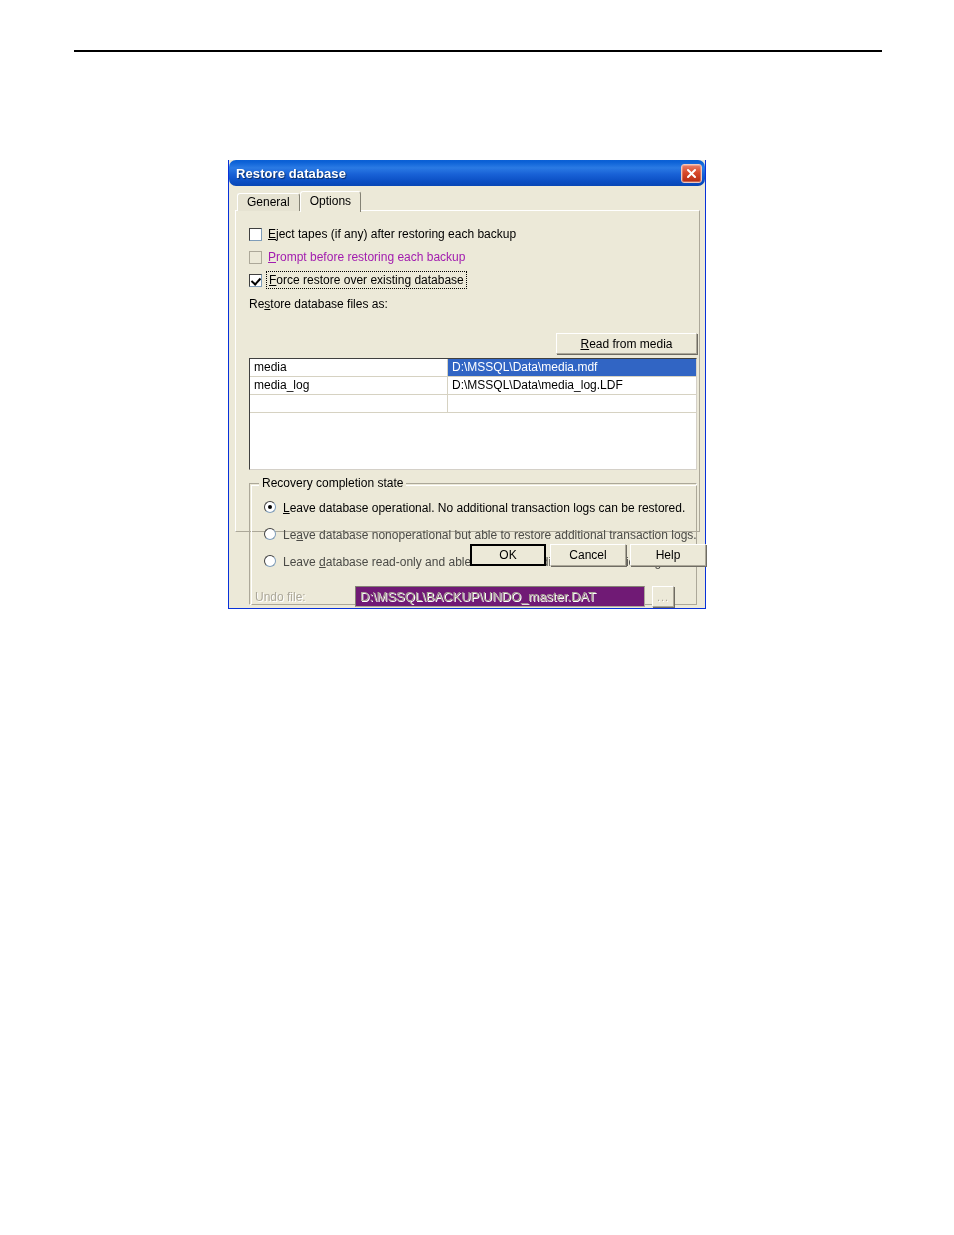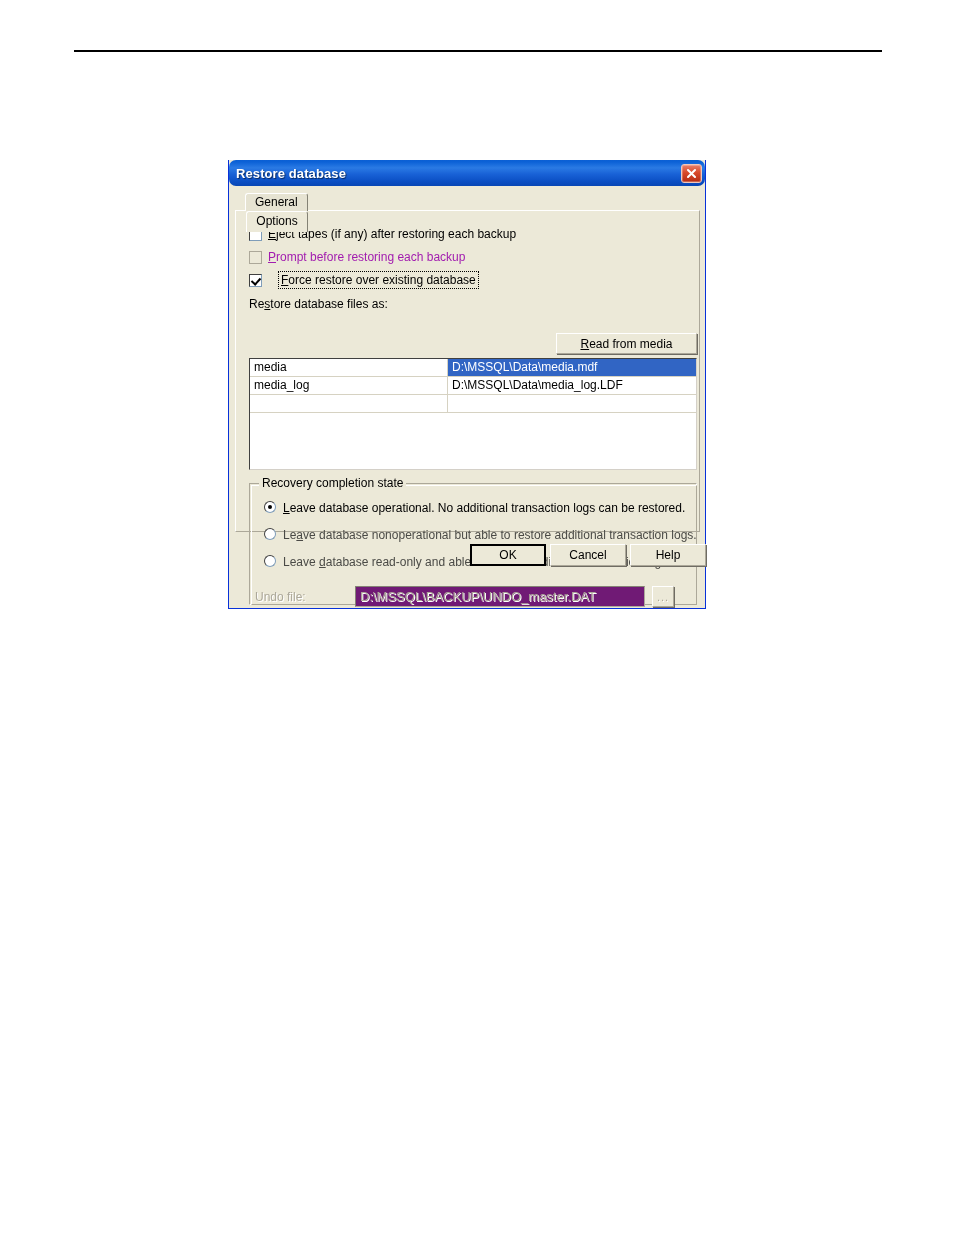--- a/index.html
+++ b/index.html
@@ -71,28 +71,27 @@
     align-items: center;
     justify-content: center;
     cursor: pointer;
     box-sizing: border-box;
   }
   .close-btn svg { display: block; }
 
   
   .tabstrip {
     position: absolute;
-    left: 16px;
+    left: 8px;
     top: 31px;
     height: 20px;
     display: flex;
     align-items: flex-end;
     z-index: 3;
     font-size: 12px;
-    flex-direction: column;
   }
   .tab {
     padding: 2px 9px 3px 9px;
     background: #ece9d8;
     border: 1px solid #ffffff;
     border-right-color: #848275;
     border-bottom: none;
     border-top-left-radius: 3px;
     border-top-right-radius: 3px;
     color: #000000;
@@ -164,21 +163,20 @@
     border: solid #000000;
     border-width: 0 2px 2px 0;
     transform: rotate(42deg);
   }
   .chk-label { color: #000000; white-space: nowrap; }
   .chk-label.disabled { color: #a21caf; }
   .chk-label.focused {
     outline: 1px dotted #000000;
     outline-offset: 1px;
     padding: 0 1px;
-    margin-left: 12px;
   }
   .u { text-decoration: underline; }
 
   
   .btn {
     background: #ece9d8;
     border: 1px solid #aca899;
     border-top-color: #ffffff;
     border-left-color: #ffffff;
     box-shadow: 1px 1px 0 0 #6f6c63;

